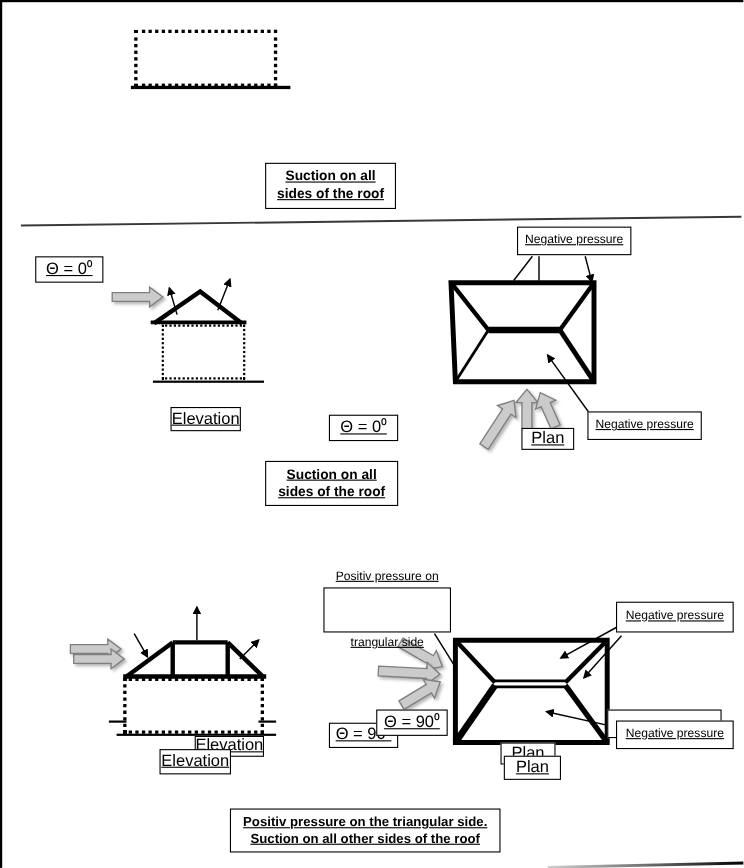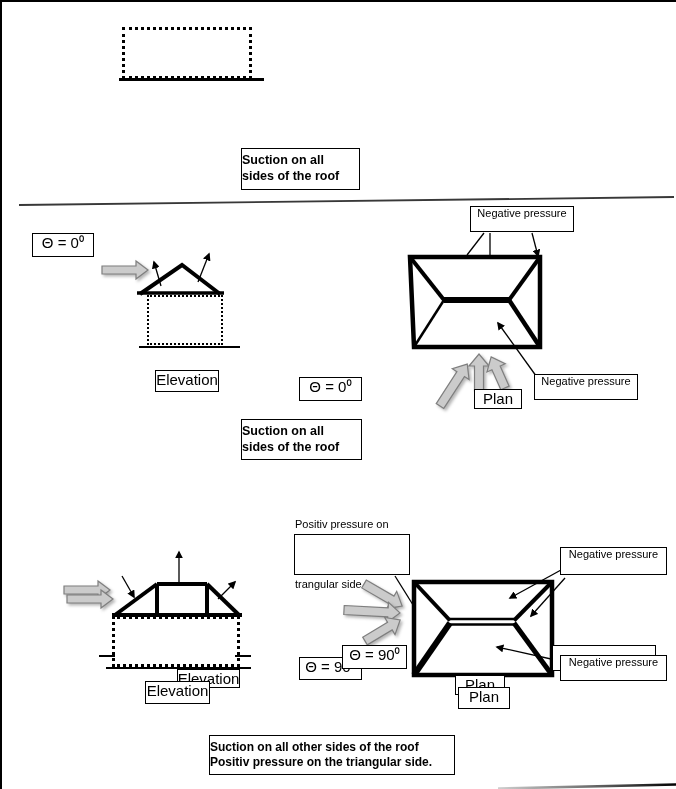--- a/index.html
+++ b/index.html
@@ -6,23 +6,24 @@
   #canvas {
     position:relative; width:676px; height:789px;
     background:#ffffff; overflow:hidden;
     border-left:2px solid #000; border-top:2px solid #000;
     box-sizing:border-box;
     font-family:"Liberation Sans", sans-serif;
     color:#000;
   }
   .lbox {
     position:absolute; background:#fff; border:1.3px solid #000;
-    display:flex; align-items:flex-start; justify-content:center;
+    display:flex; align-items:center; justify-content:center;
     text-align:center; font-size:11px; line-height:1.25; box-sizing:border-box;
     white-space:nowrap;
+    text-decoration:underline;
   }
   .lbox2 { flex-direction:column; white-space:normal; }
   .bold { font-weight:bold; font-size:12.5px; }
   .smalltxt { font-size:15px; }
   .dashedrect { position:absolute; border:3px dotted #000; box-sizing:border-box; background:transparent; }
   .dashedrect.thin { border-width:2.5px; }
   .gline { position:absolute; background:#000; }
   .blockarrow { fill:#cbcbcb; stroke:#7f7f7f; stroke-width:1.2; }
   .shadow { filter:drop-shadow(2px 2px 1.5px rgba(90,90,90,0.45)); }
   .thinline { stroke:#000; stroke-width:1.3; fill:none; }
@@ -232,22 +233,22 @@
   </div>
 
   <div class="lbox smalltxt" style="left:453px; top:673px; width:50px; height:20px;">
     <span>Plan</span>
   </div>
   <div class="lbox smalltxt" style="left:456px; top:685px; width:52px; height:22px;">
     <span>Plan</span>
   </div>
 
   <div class="lbox lbox2 bold" style="left:207px; top:733px; width:246px; height:40px; border-width:1.5px; font-size:12px;">
+    <span>Positiv pressure on the triangular side.</span>
     <span>Suction on all other sides of the roof</span>
-    <span>Positiv pressure on the triangular side.</span>
   </div>
 
   <svg style="left:495px; top:780px;" width="181" height="9" viewBox="0 0 181 9">
     <defs>
       <linearGradient id="bg1" x1="0" y1="0" x2="1" y2="0">
         <stop offset="0" stop-color="#cfcfcf"></stop>
         <stop offset="0.45" stop-color="#7a7a7a"></stop>
         <stop offset="1" stop-color="#000000"></stop>
       </linearGradient>
     </defs>

